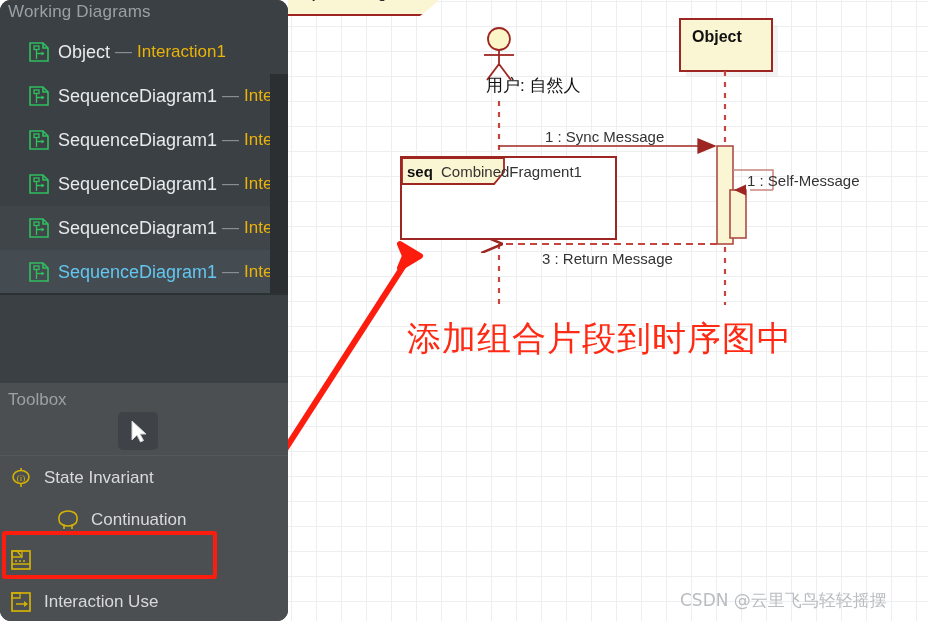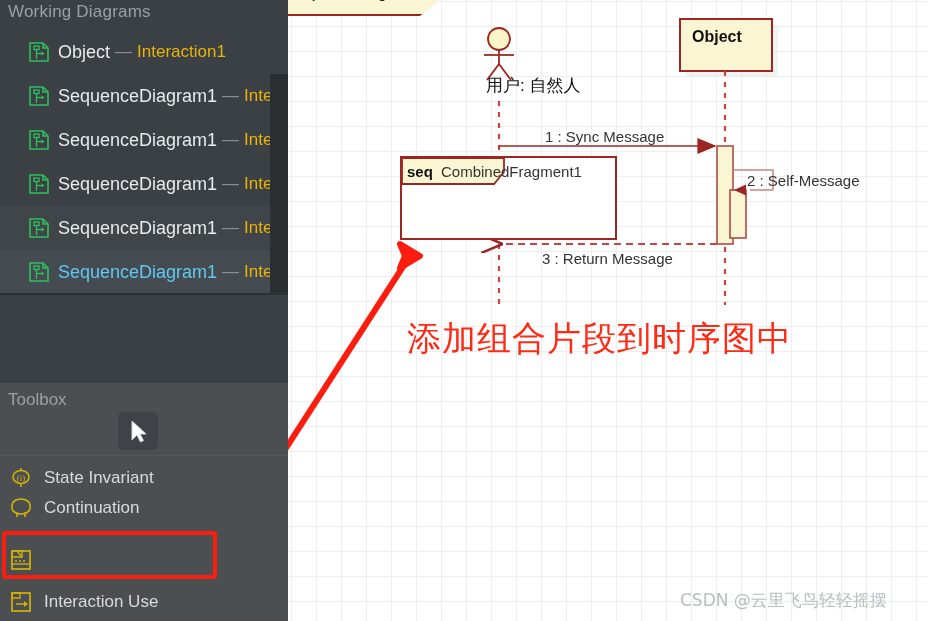--- a/index.html
+++ b/index.html
@@ -16,20 +16,21 @@
   }
 
   
   #sidebar {
     position: absolute;
     left: 0; top: 0;
     width: 288px;
     height: 621px;
     background: #3a4044;
     overflow: hidden;
+    border-radius: 11px;
   }
   #diagrams-panel {
     position: absolute;
     left: 0; top: 0;
     width: 288px;
     height: 383px;
     background: #3a4044;
   }
   .panel-header {
     position: absolute;
@@ -404,21 +405,21 @@
       <svg width="26" height="26" viewBox="0 0 26 26">
         <ellipse cx="13" cy="12" rx="8" ry="6.5" fill="none" stroke="#d4b106" stroke-width="1.6"></ellipse>
         <line x1="13" y1="3" x2="13" y2="5.5" stroke="#d4b106" stroke-width="1.6"></line>
         <line x1="13" y1="18.5" x2="13" y2="22" stroke="#d4b106" stroke-width="1.6"></line>
         <text x="13" y="16" font-size="9" fill="#d4b106" text-anchor="middle" font-family="Liberation Serif, serif">(i)</text>
       </svg>
     </span>
     <span class="tool-label">State Invariant</span>
   </div>
 
-  <div class="tool-row" style="top:487px;">
+  <div class="tool-row" style="top:499px;margin-left:47px;">
     <span class="tool-icon">
       <svg width="26" height="26" viewBox="0 0 26 26">
         <path d="M4 10 a9 6 0 0 1 18 0 v3 a9 6 0 0 1 -18 0 z" fill="none" stroke="#d4b106" stroke-width="1.6"></path>
         <line x1="9" y1="17.5" x2="9" y2="22" stroke="#d4b106" stroke-width="1.6"></line>
         <line x1="17" y1="17.5" x2="17" y2="22" stroke="#d4b106" stroke-width="1.6"></line>
       </svg>
     </span>
     <span class="tool-label">Continuation</span>
   </div>
 
@@ -505,20 +506,20 @@
   </svg>
 
   <svg class="svg-layer" viewBox="0 0 640 621">
     <line x1="-60" y1="538" x2="118" y2="262" stroke="#fd1d0e" stroke-width="6"></line>
     <path d="M112 244 L132 256 L112 268 L117 256 z" fill="#fd1d0e" stroke="#fd1d0e" stroke-width="6" stroke-linejoin="round"></path>
   </svg>
 
   <div class="diagram-text" id="actor-label">用户: 自然人</div>
   <div class="diagram-text" id="object-label">Object</div>
   <div class="diagram-text" id="msg1-label">1 : Sync Message</div>
-  <div class="diagram-text" id="msg2-label">2 : Self-Message</div>
+  <div class="diagram-text" id="msg2-label">1 : Self-Message</div>
   <div class="diagram-text" id="msg3-label">3 : Return Message</div>
   <div id="cf-kw">seq</div>
   <div id="cf-name">CombinedFragment1</div>
 
   <div id="annotation">添加组合片段到时序图中</div>
   <div id="watermark">CSDN @云里飞鸟轻轻摇摆</div>
 </div>
 
 </body></html>

